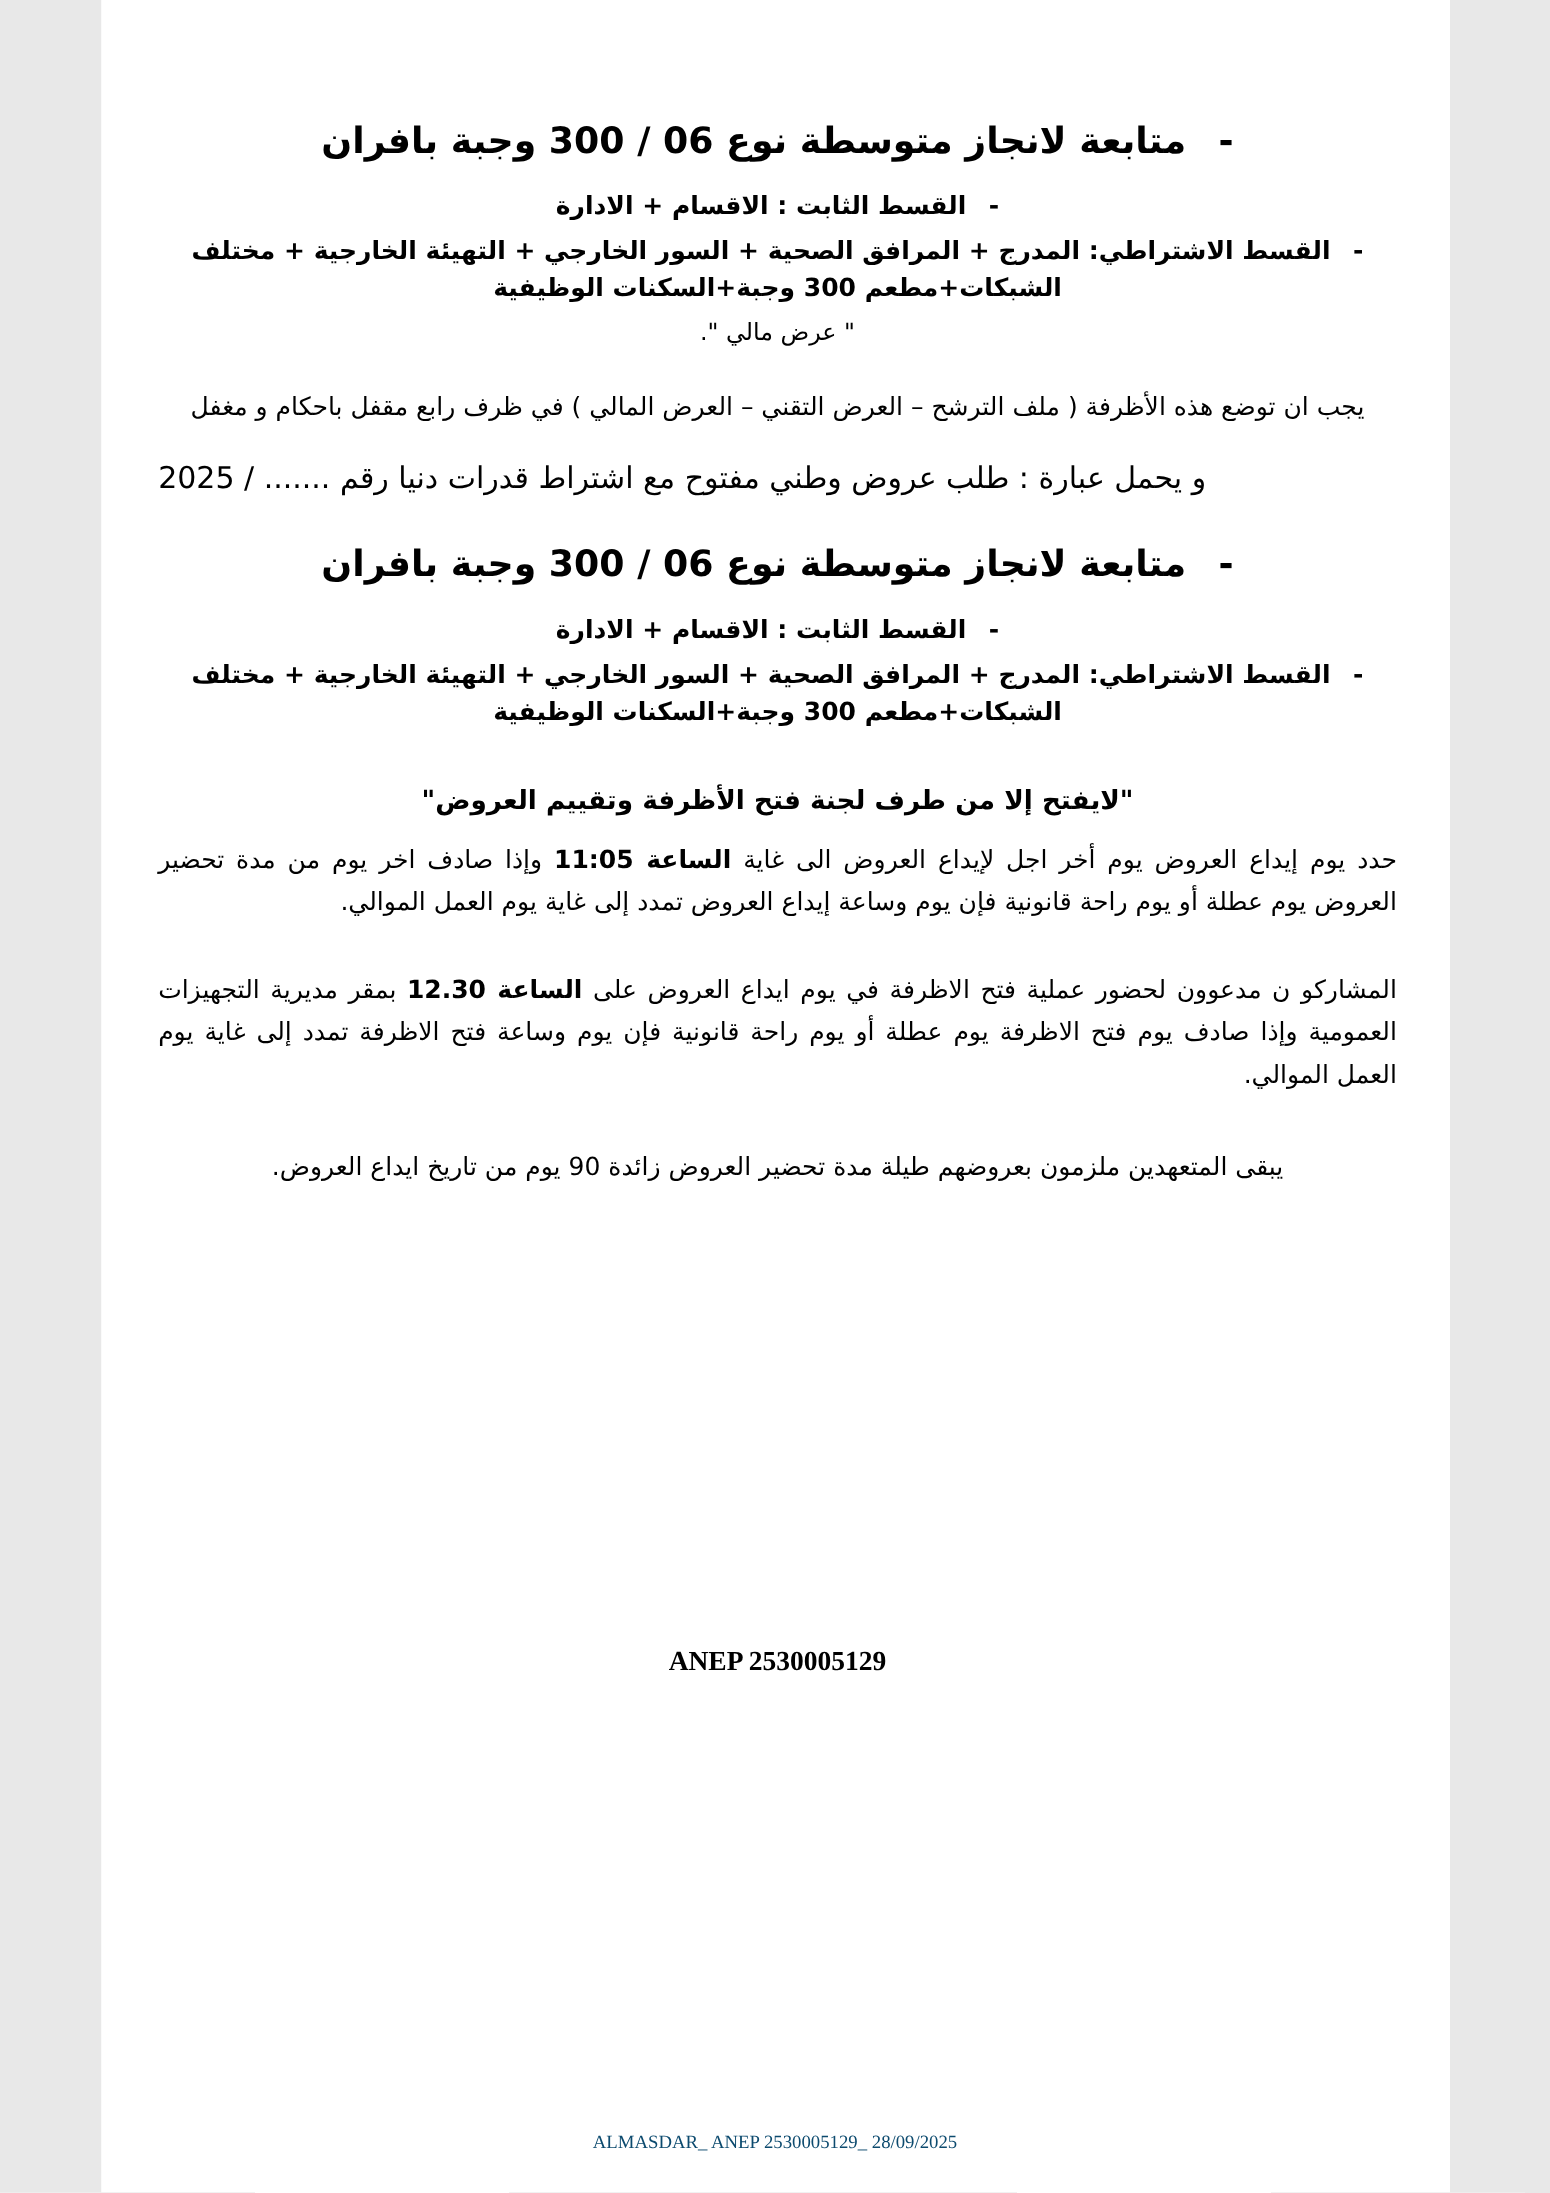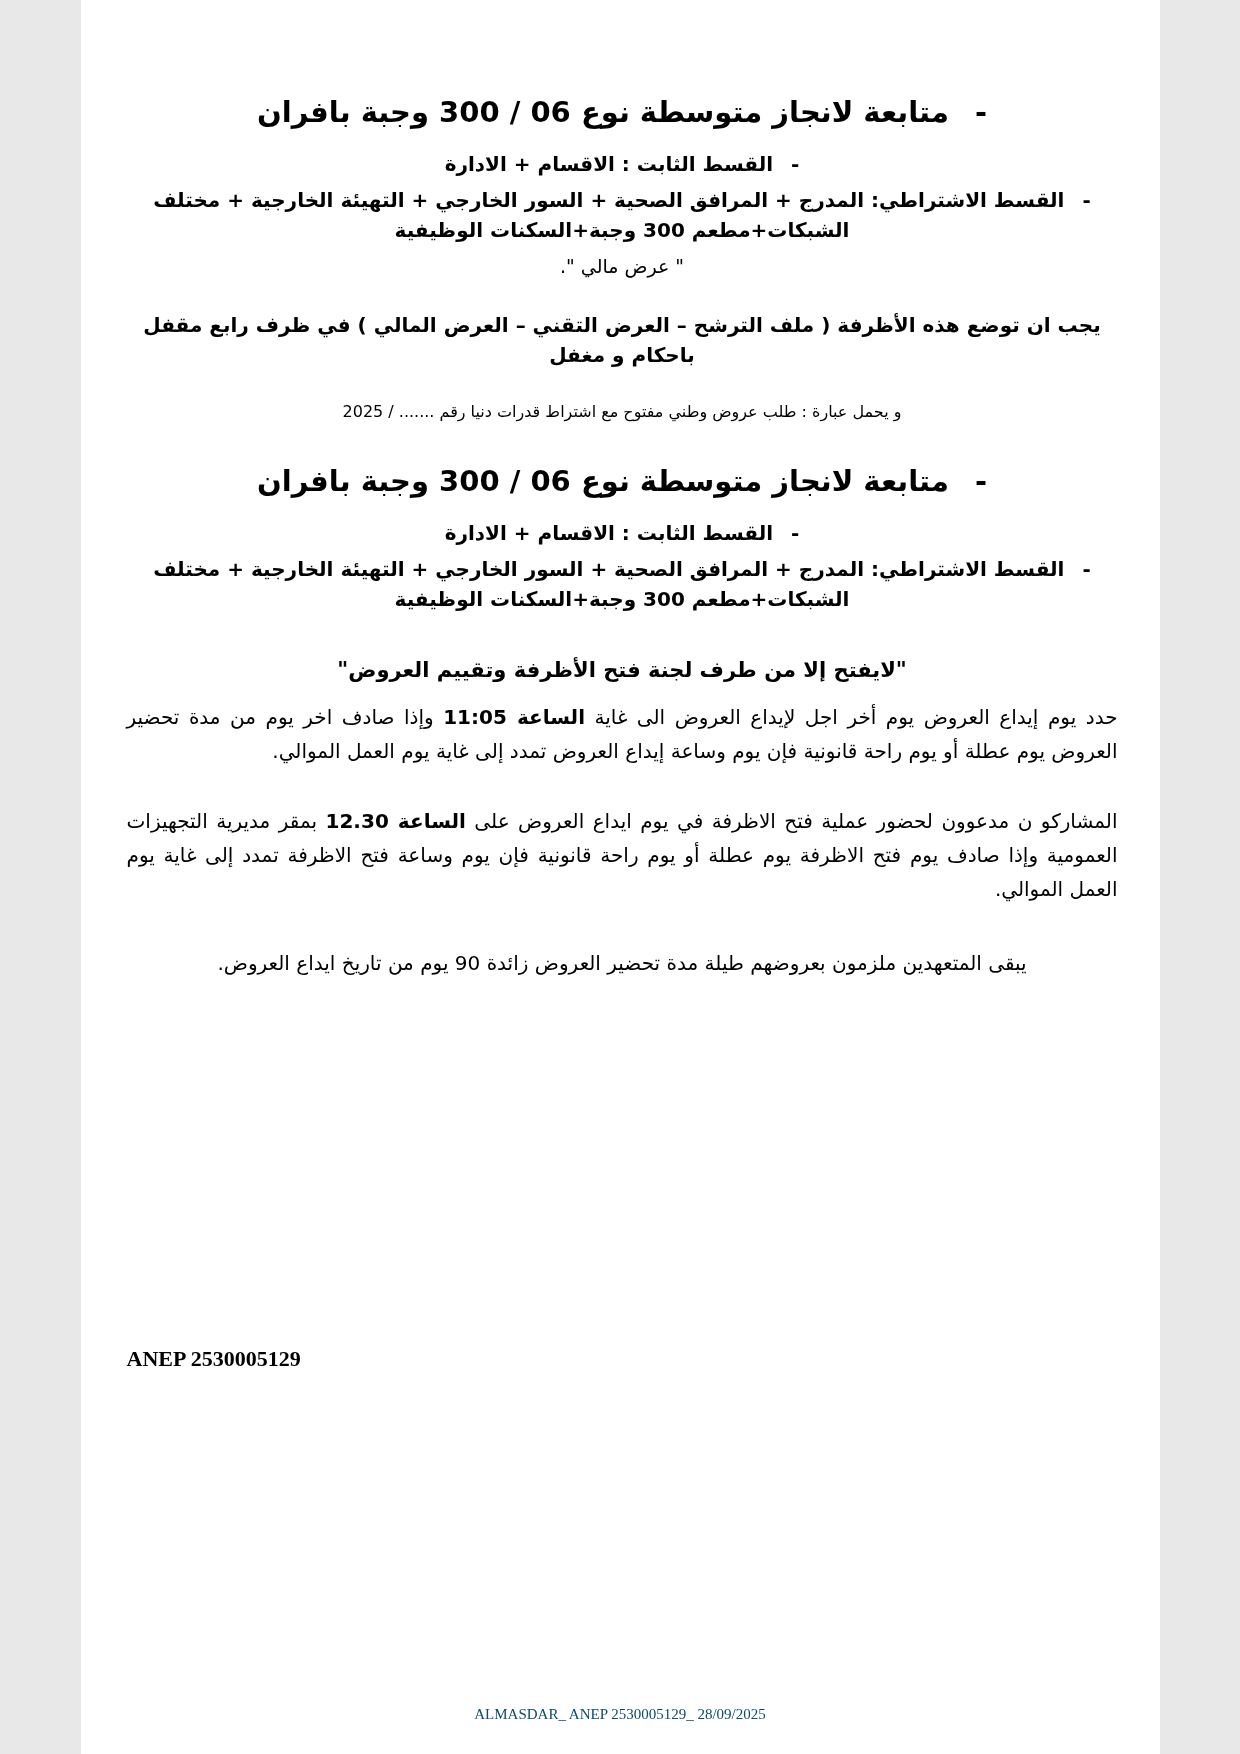--- a/index.html
+++ b/index.html
@@ -17,36 +17,36 @@
   .h-title.second { margin-top:30px; }
   .dash-lg { margin-left:26px; font-weight:bold; }
   .dash-md { margin-left:18px; font-weight:bold; }
   .lot-fixed {
     text-align:center; font-weight:bold; font-size:20px; line-height:30px; margin:13px 0 0;
   }
   .lot-cond {
     text-align:center; font-weight:bold; font-size:20px; line-height:30px; margin:6px 0 0;
   }
   .fin-offer { text-align:center; font-size:19px; line-height:28px; margin:7px 0 0; }
-  .env-note  { text-align:center; font-size:20px; line-height:30px; margin:30px 0 0;font-weight:bold; }
-  .env-label { text-align:center; font-size:16px; line-height:30px; margin:27px 0 0; }
+  .env-note  { text-align:center; font-size:20px; line-height:30px; margin:30px 0 0; }
+  .env-label { text-align:left; font-size:24px; line-height:30px; margin:27px 0 0; }
   .quote {
     text-align:center; font-weight:bold; font-size:21px; line-height:32px; margin:40px 0 0;
   }
   .body-p {
     font-size:20px; line-height:34px; text-align:justify; margin:0;
   }
   .body-p b { font-weight:bold; }
   .p1 { margin-top:62px; }
   .p2 { margin-top:14px; }
   .p3 { margin-top:36px; }
   .p4 { margin-top:40px; text-align:center; }
   .p5 { margin-top:24px; text-align:right; }
   .anep {
-    direction:ltr; text-align:left; margin-top:366px;
+    direction:ltr; text-align:center; margin-top:366px;
     font-family:"Liberation Serif", serif; font-weight:bold; font-size:22px;
   }
   .footer {
     position:absolute; left:0; right:0; bottom:16px;
     direction:ltr; text-align:center;
     font-family:"Liberation Serif", serif; font-size:15px; color:#0c4a6e;
   }
 </style>
 </head>
 <body>

